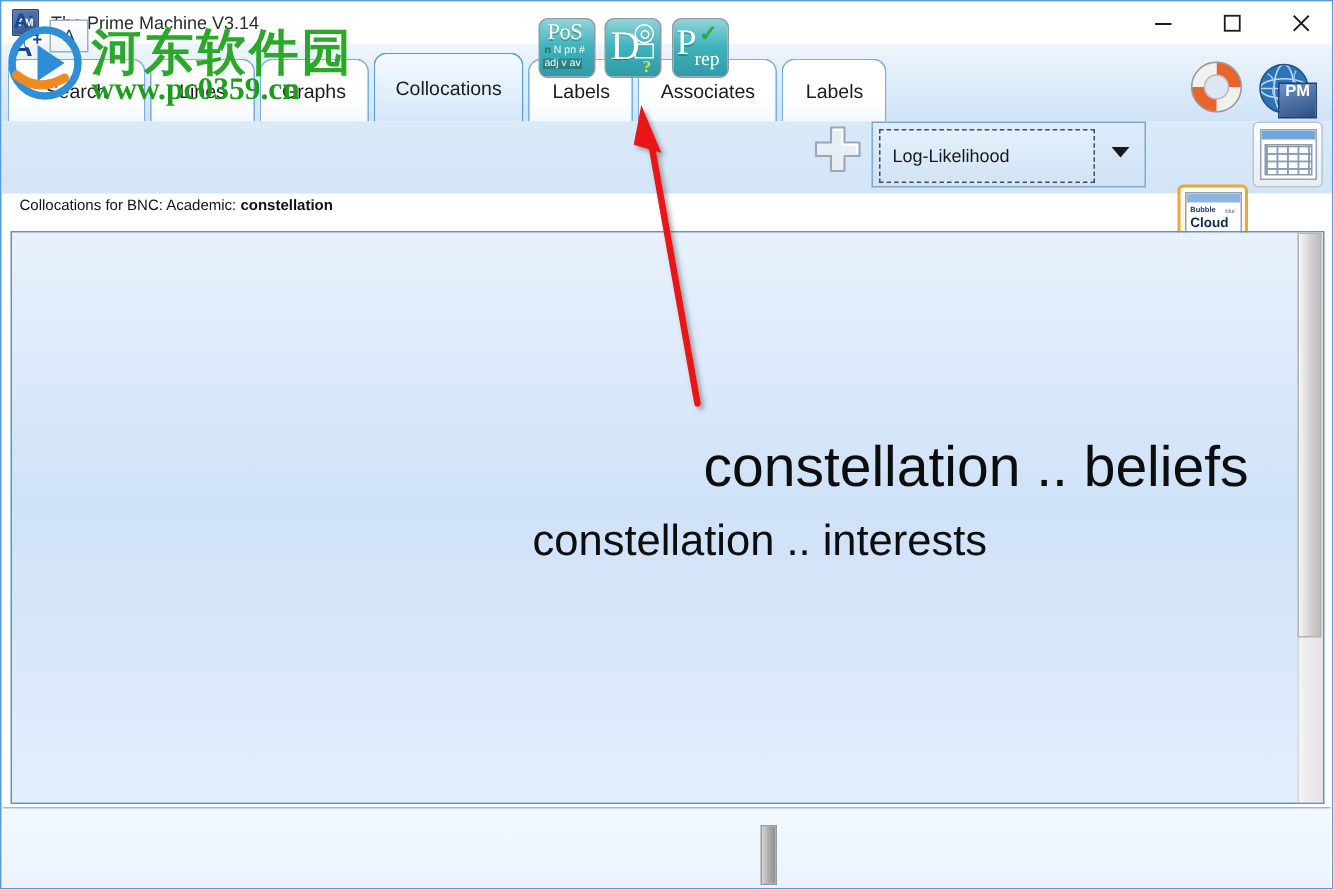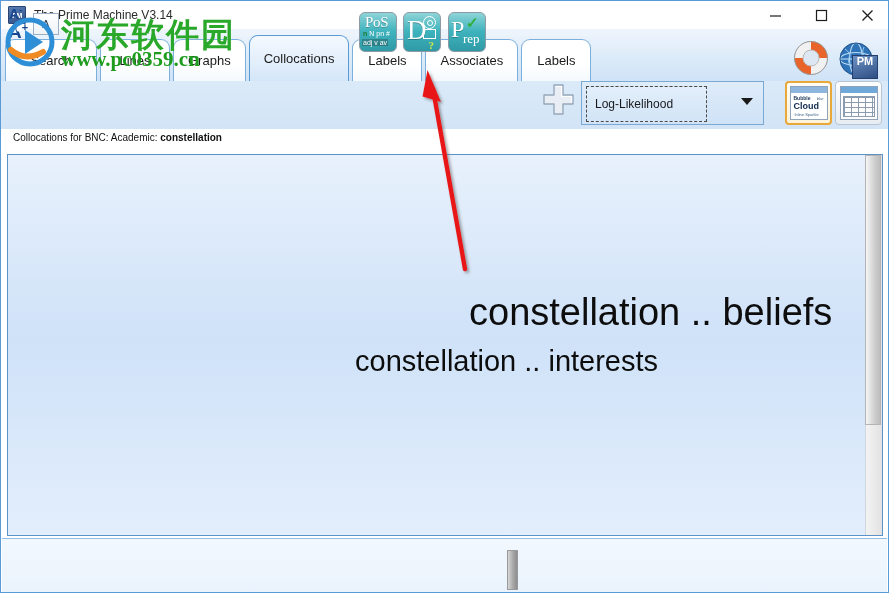--- a/index.html
+++ b/index.html
@@ -114,21 +114,21 @@
     position:absolute;left:541px;top:82px;width:33px;height:33px;
   }
   .measure-combo{
     position:absolute;left:580px;top:80px;width:183px;height:44px;
     box-sizing:border-box;
     border:1px solid #7aa9d3;
     background:linear-gradient(to bottom,#dfecfa 0%,#cfe2f6 100%);
     display:flex;align-items:center;
   }
   .measure-inner{
-    position:absolute;left:4px;top:4px;width:121px;height:36px;
+    position:absolute;left:4px;top:4px;width:144px;height:36px;
     box-sizing:border-box;
     border:1px dashed #4a4a4a;
     background:linear-gradient(to bottom,#e3effb 0%,#d2e4f6 100%);
     display:flex;align-items:center;padding-left:8px;
     font-size:12px;color:#19191e;
   }
   .combo-arrow{
     position:absolute;right:10px;top:16px;width:0;height:0;
     border-left:6px solid transparent;border-right:6px solid transparent;
     border-top:7px solid #1a1a1a;
@@ -136,21 +136,21 @@
   .view-btn{
     position:absolute;top:80px;width:47px;height:44px;box-sizing:border-box;
     border:1px solid #b9c5d2;border-radius:4px;
     background:linear-gradient(to bottom,#fdfdfd,#e8edf3);
     display:flex;align-items:center;justify-content:center;
   }
   .view-btn.sel{
     border:2px solid #e8a93a;
     background:linear-gradient(to bottom,#fffdf4,#fdf2d9);
   }
-  #btn-cloud{left:784px;}
+  #btn-cloud{left:784px;margin-top:42px;}
   #btn-table{right:6px;}
   .cloud-face{
     width:36px;height:32px;background:#ffffff;border:1px solid #8fa3ba;
     position:relative;overflow:hidden;
   }
   .cloud-face .bar{position:absolute;left:0;top:0;width:100%;height:6px;background:#8fb7dd;}
   .cloud-face .t1{position:absolute;left:3px;top:8px;font-size:5px;color:#233b5e;font-weight:bold;}
   .cloud-face .t2{position:absolute;left:3px;top:14px;font-size:9px;color:#102a4d;font-weight:bold;}
   .cloud-face .t3{position:absolute;left:4px;top:25px;font-size:4px;color:#46628a;}
   .cloud-face .t4{position:absolute;right:3px;top:9px;font-size:4px;color:#46628a;}

